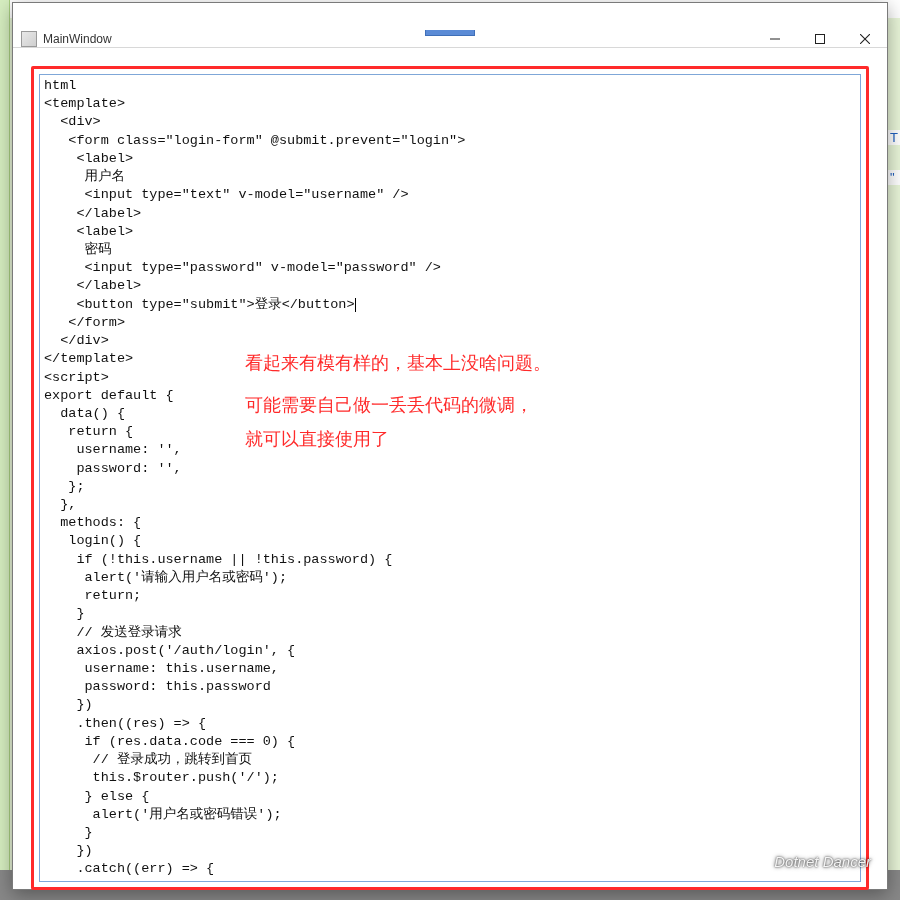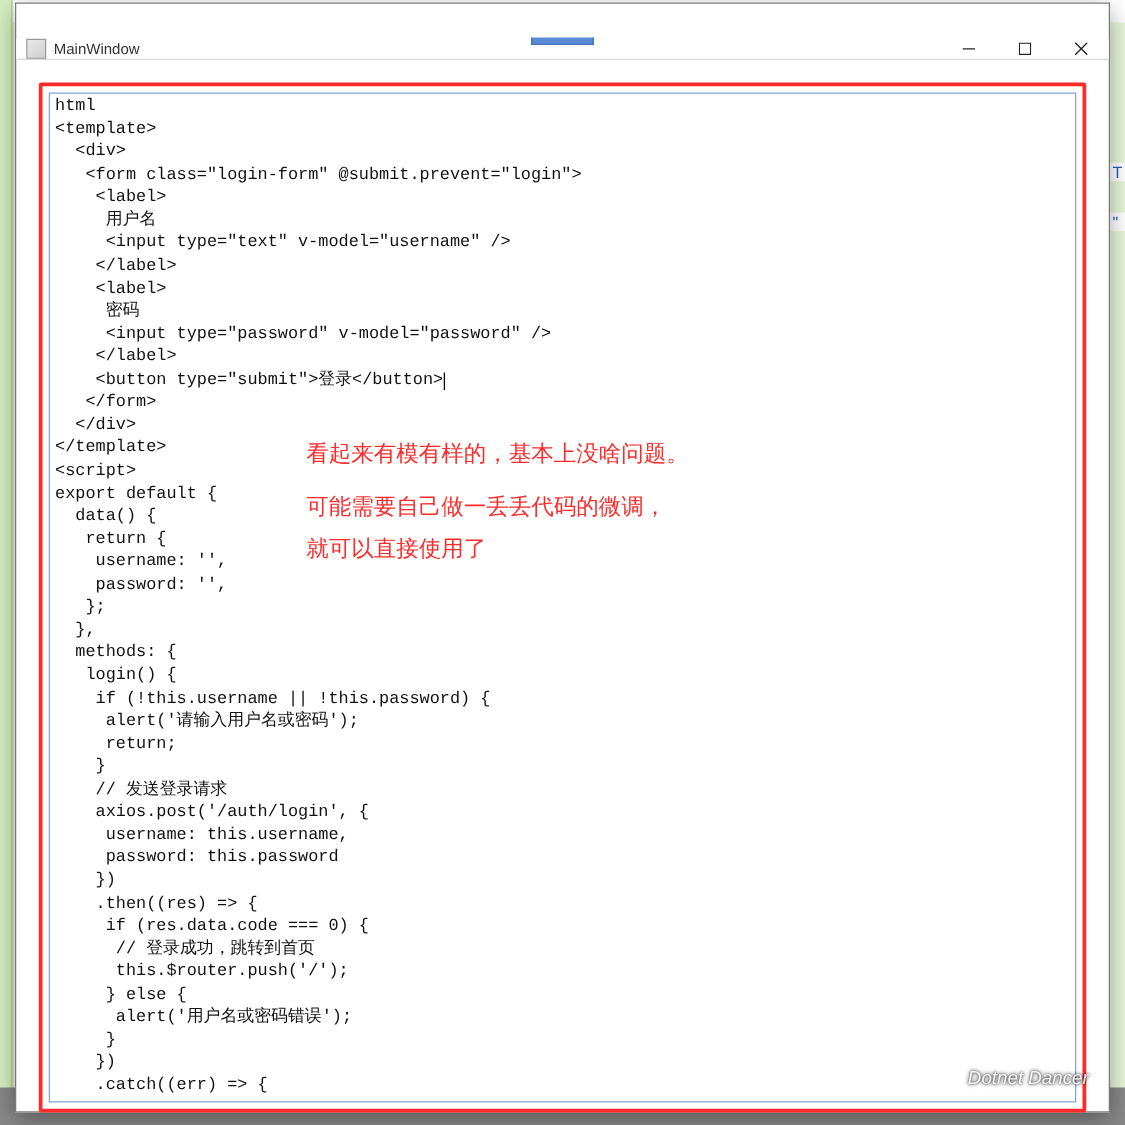--- a/index.html
+++ b/index.html
@@ -166,21 +166,20 @@
       position:absolute;
       right: 16px;
       bottom: 18px;
       color: rgba(255,255,255,.92);
       text-shadow: 0 0 4px rgba(0,0,0,.6), 0 0 2px rgba(0,0,0,.8);
       font-size: 15px;
       font-style: italic;
       display:flex; align-items:flex-start; gap:18px;
       z-index: 50;
       pointer-events:none;
-      flex-direction:column;
     }
     .watermark .wm-icon {
       width:22px; height:18px;
       border:1.5px solid rgba(255,255,255,.9);
       border-radius:3px;
       position:relative;
     }
     .watermark .wm-icon::before, .watermark .wm-icon::after {
       content:"";
       position:absolute;

